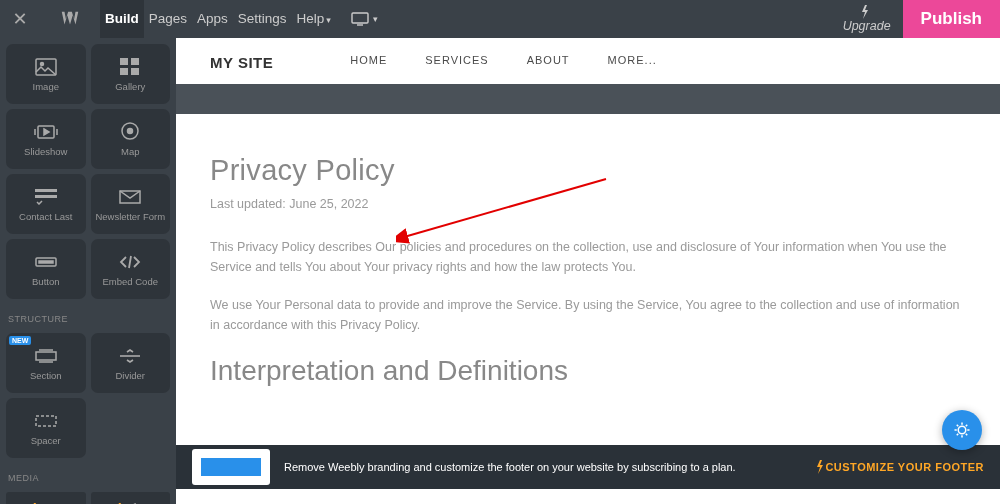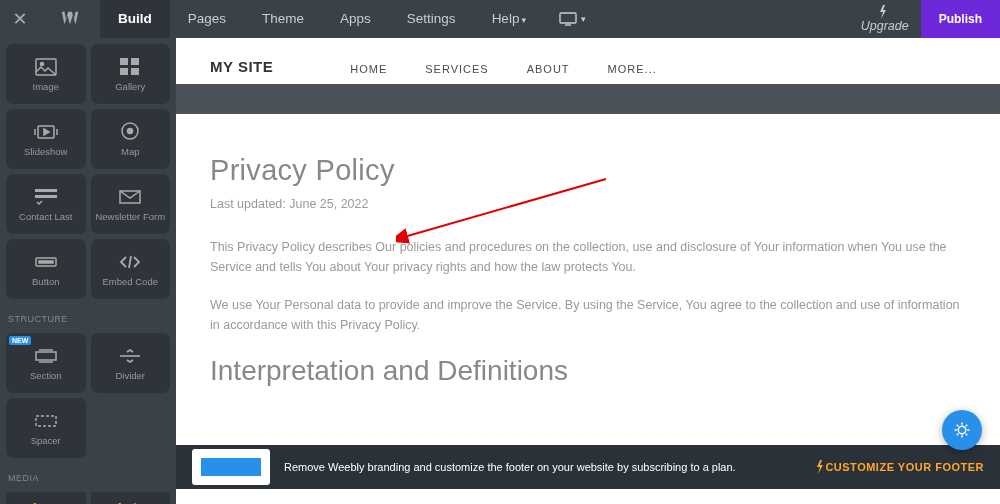--- a/index.html
+++ b/index.html
@@ -3,41 +3,41 @@
 <meta charset="utf-8">
 <style>
   * { margin: 0; padding: 0; box-sizing: border-box; }
   body { font-family: -apple-system, BlinkMacSystemFont, "Segoe UI", Arial, sans-serif; background: #f5f5f5; width: 1000px; height: 504px; overflow: hidden; position: relative; }
   
   .top-bar { background: #3a4148; height: 38px; display: flex; align-items: center; color: #e0e0e0; font-size: 13px; }
   .close-x { width: 40px; text-align: center; color: #aaa; cursor: pointer; font-size: 18px; }
   .logo { width: 60px; display: flex; align-items: center; justify-content: center; }
   .logo svg { width: 22px; height: 22px; fill: #aaa; }
   .menu { display: flex; }
-  .menu-item { padding: 0 18px; line-height: 38px; cursor: pointer; color: #ccc; font-size: 13.5px; }
+  .menu-item { padding: 0 5px; line-height: 38px; cursor: pointer; color: #ccc; font-size: 13.5px; }
   .menu-item.active { background: #2e343a; color: #fff; font-weight: 600; }
   .device-icon { padding: 0 15px; display: flex; align-items: center; }
   .spacer-flex { flex: 1; }
   .upgrade { display: flex; align-items: center; padding: 0 12px; color: #ccc; font-size: 12.5px; cursor: pointer; font-style: italic; flex-direction: column; }
-  .publish { background: #6d28d9; color: #fff; padding: 8px 18px; font-weight: 600; font-size: 12px; border: none; cursor: pointer; margin-right: 0; line-height: 22px; }
+  .publish { background: #ec4899; color: #fff; padding: 8px 18px; font-weight: 600; font-size: 17px; border: none; cursor: pointer; margin-right: 0; line-height: 22px; }
   
   .main { display: flex; height: 466px; }
   .sidebar { width: 176px; background: #3a4148; overflow-y: auto; padding: 6px 6px 0 6px; }
   .sb-grid { display: grid; grid-template-columns: 1fr 1fr; gap: 5px; }
   .sb-tile { background: #2e343a; border-radius: 7px; height: 60px; display: flex; flex-direction: column; align-items: center; justify-content: center; cursor: pointer; position: relative; }
   .sb-tile.single { grid-column: 1 / 2; }
   .sb-icon { color: #aaa; margin-bottom: 4px; display: flex; align-items: center; justify-content: center; width: 24px; height: 22px; }
   .sb-label { color: #999; font-size: 9.5px; text-align: center; line-height: 1.1; }
   .sb-heading { color: #888; font-size: 9px; letter-spacing: 0.5px; padding: 10px 2px 4px; grid-column: 1 / 3; }
   .badge-new { position: absolute; top: 3px; left: 3px; background: #2990ea; color: #fff; font-size: 7px; padding: 1px 3px; border-radius: 2px; font-weight: 600; }
   .sb-bottom { display: grid; grid-template-columns: 1fr 1fr; gap: 5px; margin-top: 5px; }
   .sb-bottom-tile { background: #2e343a; border-radius: 3px; height: 36px; display: flex; align-items: center; justify-content: center; cursor: pointer; color: #ffa726; }
   
   .canvas { flex: 1; background: #fff; position: relative; overflow: hidden; }
-  .site-header { height: 46px; background: #fff; border-bottom: 1px solid rgba(0,0,0,0); display: flex; align-items: flex-end; padding: 8px 34px; }
+  .site-header { height: 46px; background: #fff; border-bottom: 1px solid rgba(0,0,0,0); display: flex; align-items: flex-start; padding: 16px 34px; }
   .site-title { font-weight: 700; font-size: 15px; letter-spacing: 0.5px; color: #333; }
   .site-nav { display: flex; gap: 38px; margin-left: 77px; }
   .site-nav a { color: #4a4a4a; font-size: 11px; letter-spacing: 1px; text-decoration: none; cursor: pointer; }
   .gray-strip { background: #4a5158; height: 30px; }
   .content { padding: 40px 34px 20px; color: #9a9a9a; }
   .h1 { font-size: 29px; color: #888; font-weight: 400; margin-bottom: 10px; letter-spacing: 0.3px; }
   .updated { font-size: 12.5px; color: #9a9a9a; margin-bottom: 26px; }
   .para { font-size: 12.5px; color: #9a9a9a; line-height: 1.6; margin-bottom: 18px; max-width: 760px; }
   .h2 { font-size: 28px; color: #888; font-weight: 400; margin-top: 20px; }
   
@@ -59,21 +59,20 @@
 <div class="top-bar">
   <div class="close-x">✕</div>
   <div class="logo">
     <svg viewBox="0 0 24 24">
         <path d="M3 4l3 14 3-10 3 10 3-10 3 10 3-14h-3l-1.5 8L14 4h-4l-2.5 8L6 4H3z"></path>
       </svg>
   </div>
   <div class="menu">
     <div class="menu-item active">Build</div>
     <div class="menu-item">Pages</div>
-    <div class="menu-item">Theme</div>
     <div class="menu-item">Apps</div>
     <div class="menu-item">Settings</div>
     <div class="menu-item"><span>Help</span><span style="font-size:9px;margin-left:2px;">▾</span></div>
   </div>
   <div class="device-icon">
     <svg width="18" height="14" viewBox="0 0 18 14" fill="none" stroke="#ccc" stroke-width="1.4">
         <rect x="1" y="1" width="16" height="10" rx="1"></rect>
         <line x1="6" y1="13" x2="12" y2="13"></line>
       </svg>
     <span style="font-size:9px;margin-left:4px;color:#ccc;">▾</span>

